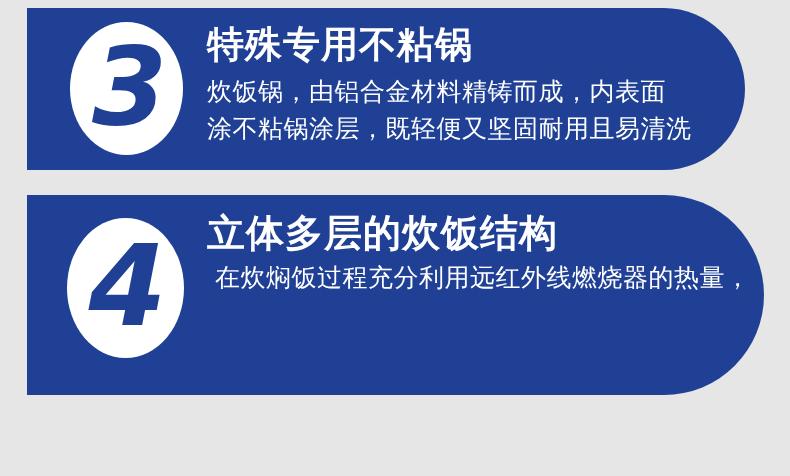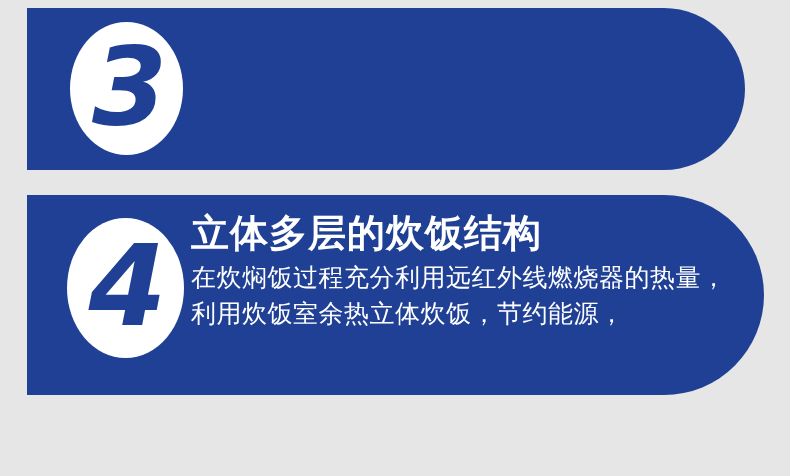--- a/index.html
+++ b/index.html
@@ -87,21 +87,21 @@
 
   .content {
     position: absolute;
   }
   .p1 .content {
     left: 180px;
     top: 14px;
     width: 520px;
   }
   .p2 .content {
-    left: 164px;
+    left: 180px;
     top: 14px;
     width: 570px;
   }
 
   .heading {
     color: #ffffff;
     font-weight: 700;
     font-size: 37px;
     line-height: 46px;
     letter-spacing: 1px;
@@ -124,39 +124,46 @@
     white-space: nowrap;
     font-weight: 400;
     font-family: "DejaVu Sans", "Liberation Sans", sans-serif;
   }
   .p2 .bodyline {
     font-size: 25px;
     line-height: 36px;
   }
   .p2 .bodylines {
     margin-top: 3px;
+    margin-left: 8px;
   }
 </style>
 </head>
 <body>
 
 <div id="page-root">
 
   <div class="panel p1">
     <div class="badge">
       <span>3</span>
     </div>
+    <div class="content">
+      <div class="heading">特殊专用不粘锅</div>
+      <div class="bodylines">
+        <div class="bodyline">炊饭锅，由铝合金材料精铸而成，内表面</div>
+        <div class="bodyline">涂不粘锅涂层，既轻便又坚固耐用且易清洗</div>
+      </div>
+    </div>
   </div>
 
   <div class="panel p2">
     <div class="badge">
       <span>4</span>
     </div>
     <div class="content">
       <div class="heading">立体多层的炊饭结构</div>
       <div class="bodylines">
         <div class="bodyline">在炊焖饭过程充分利用远红外线燃烧器的热量，</div>
-        <div class="bodyline">利用炊饭室余热立体炊饭，节约能源，</div>
       </div>
     </div>
   </div>
 
 </div>
 
 </body></html>

